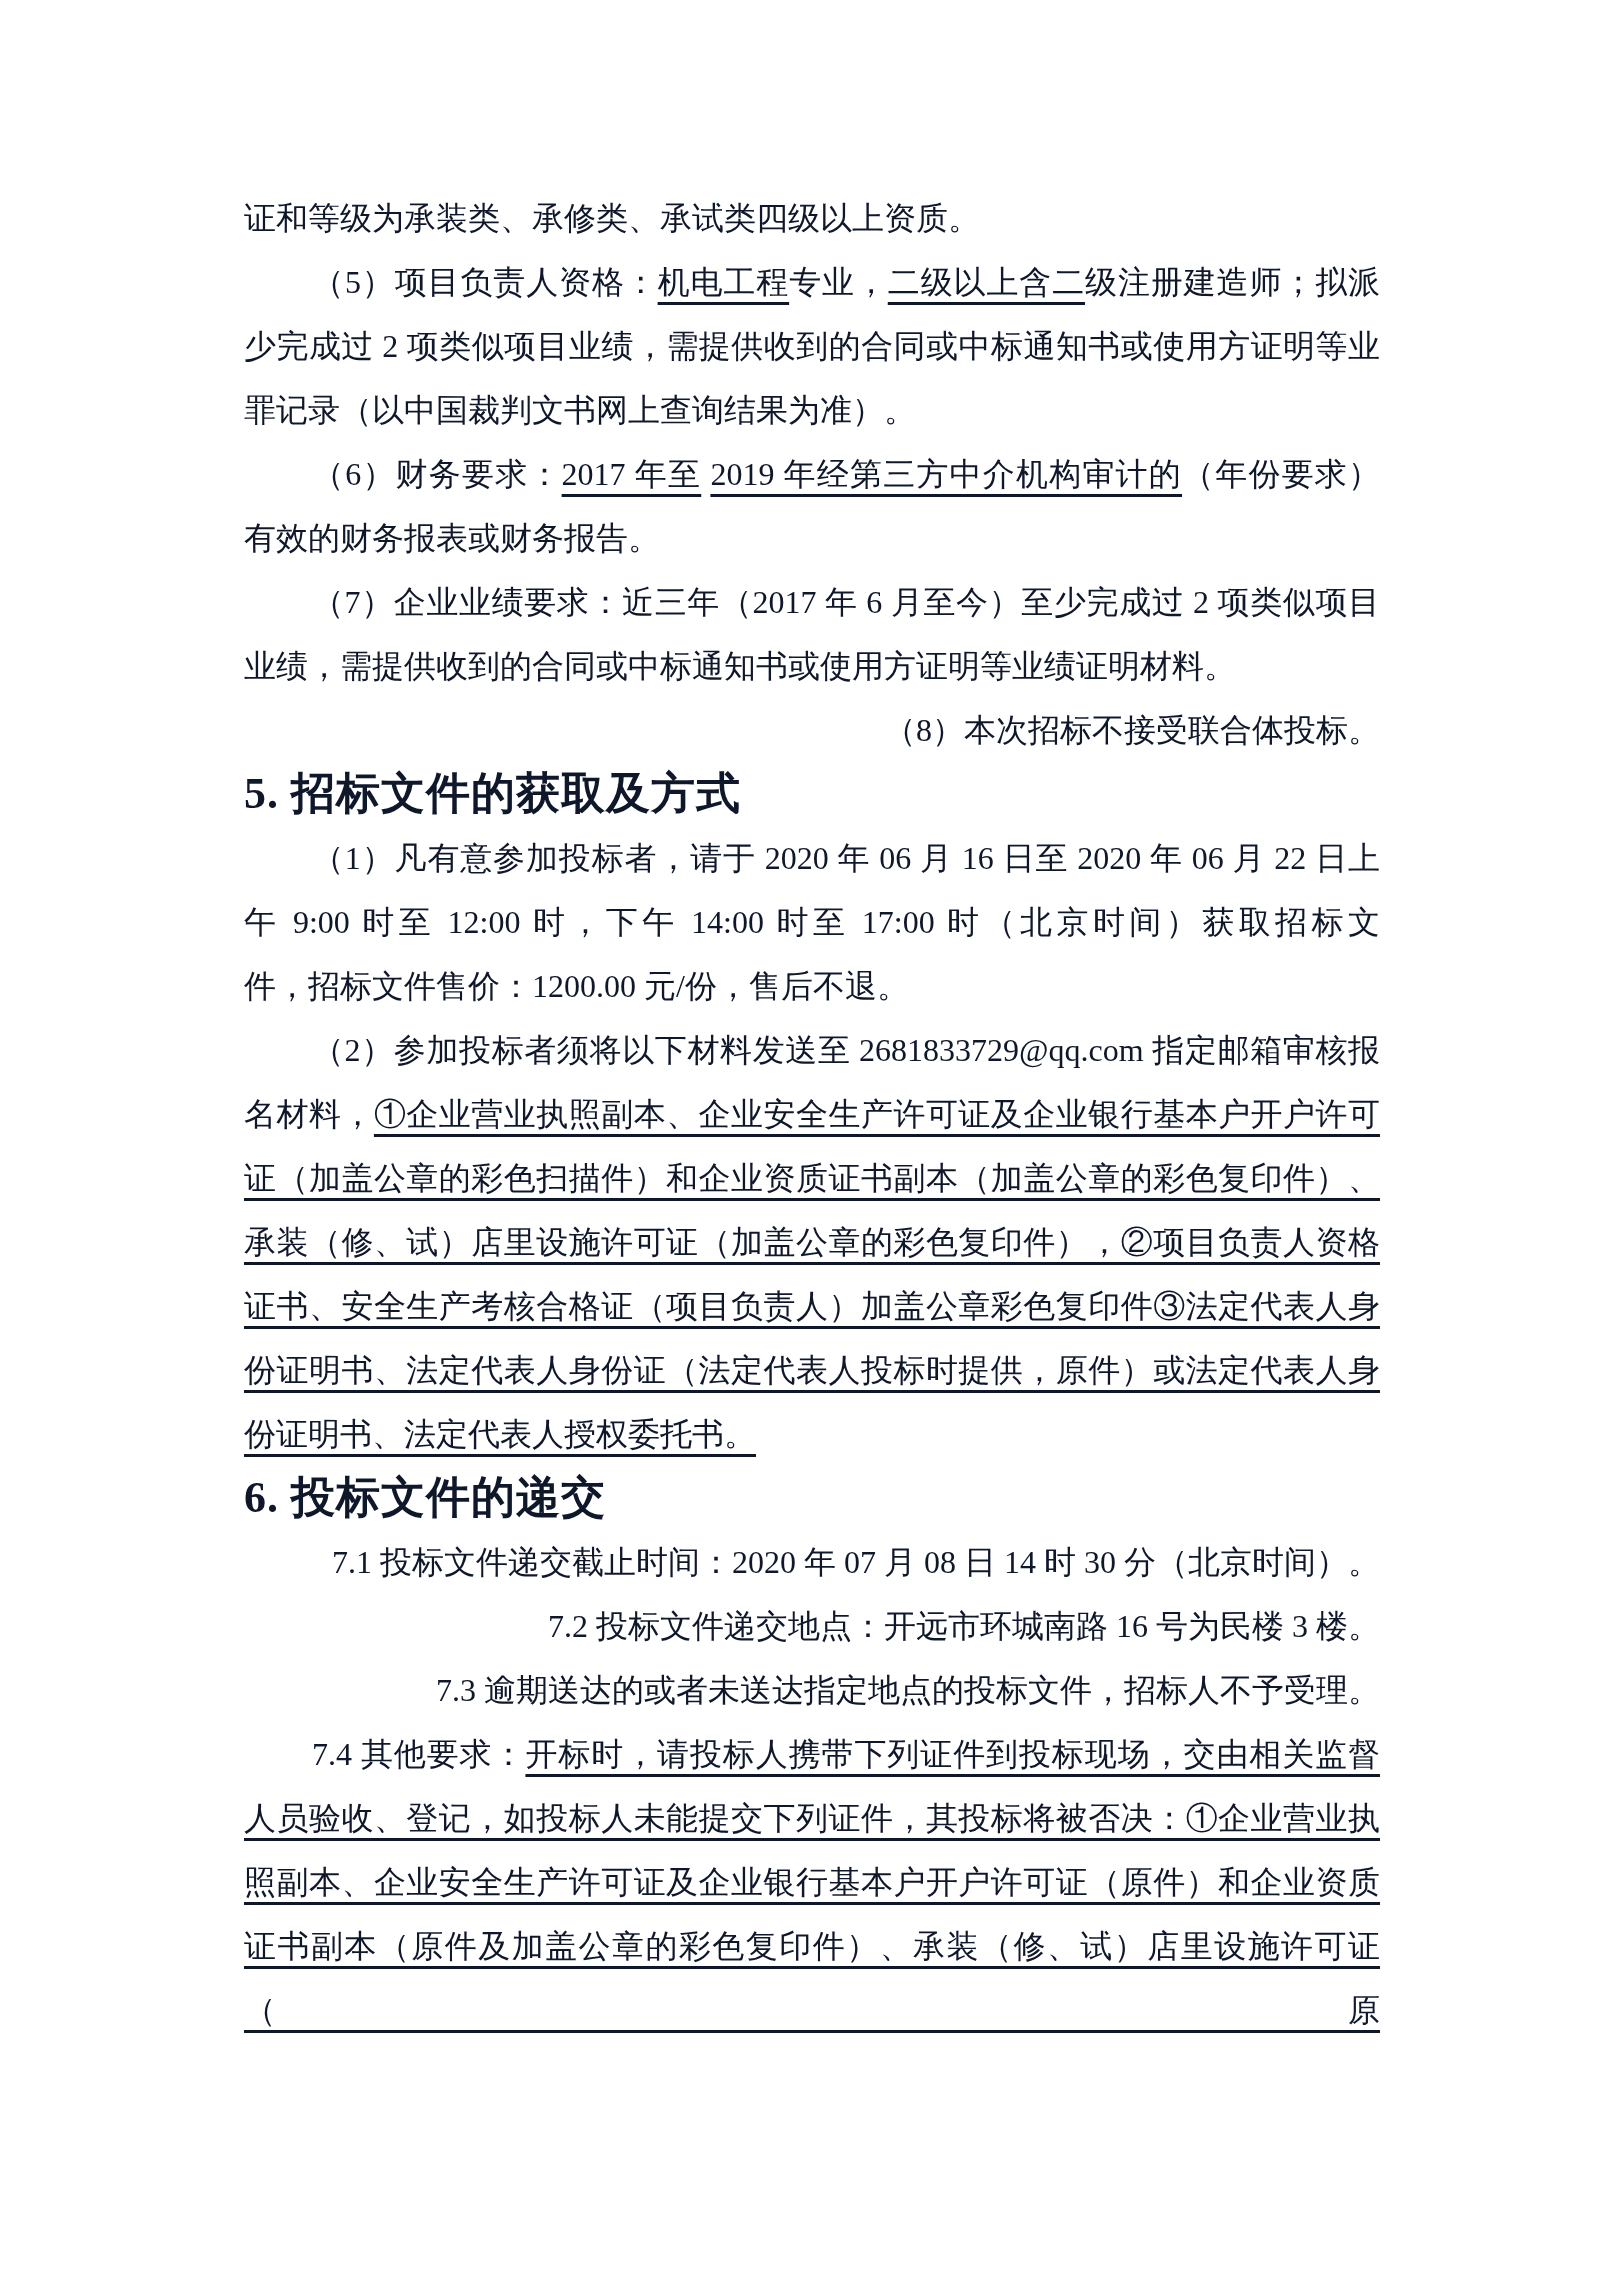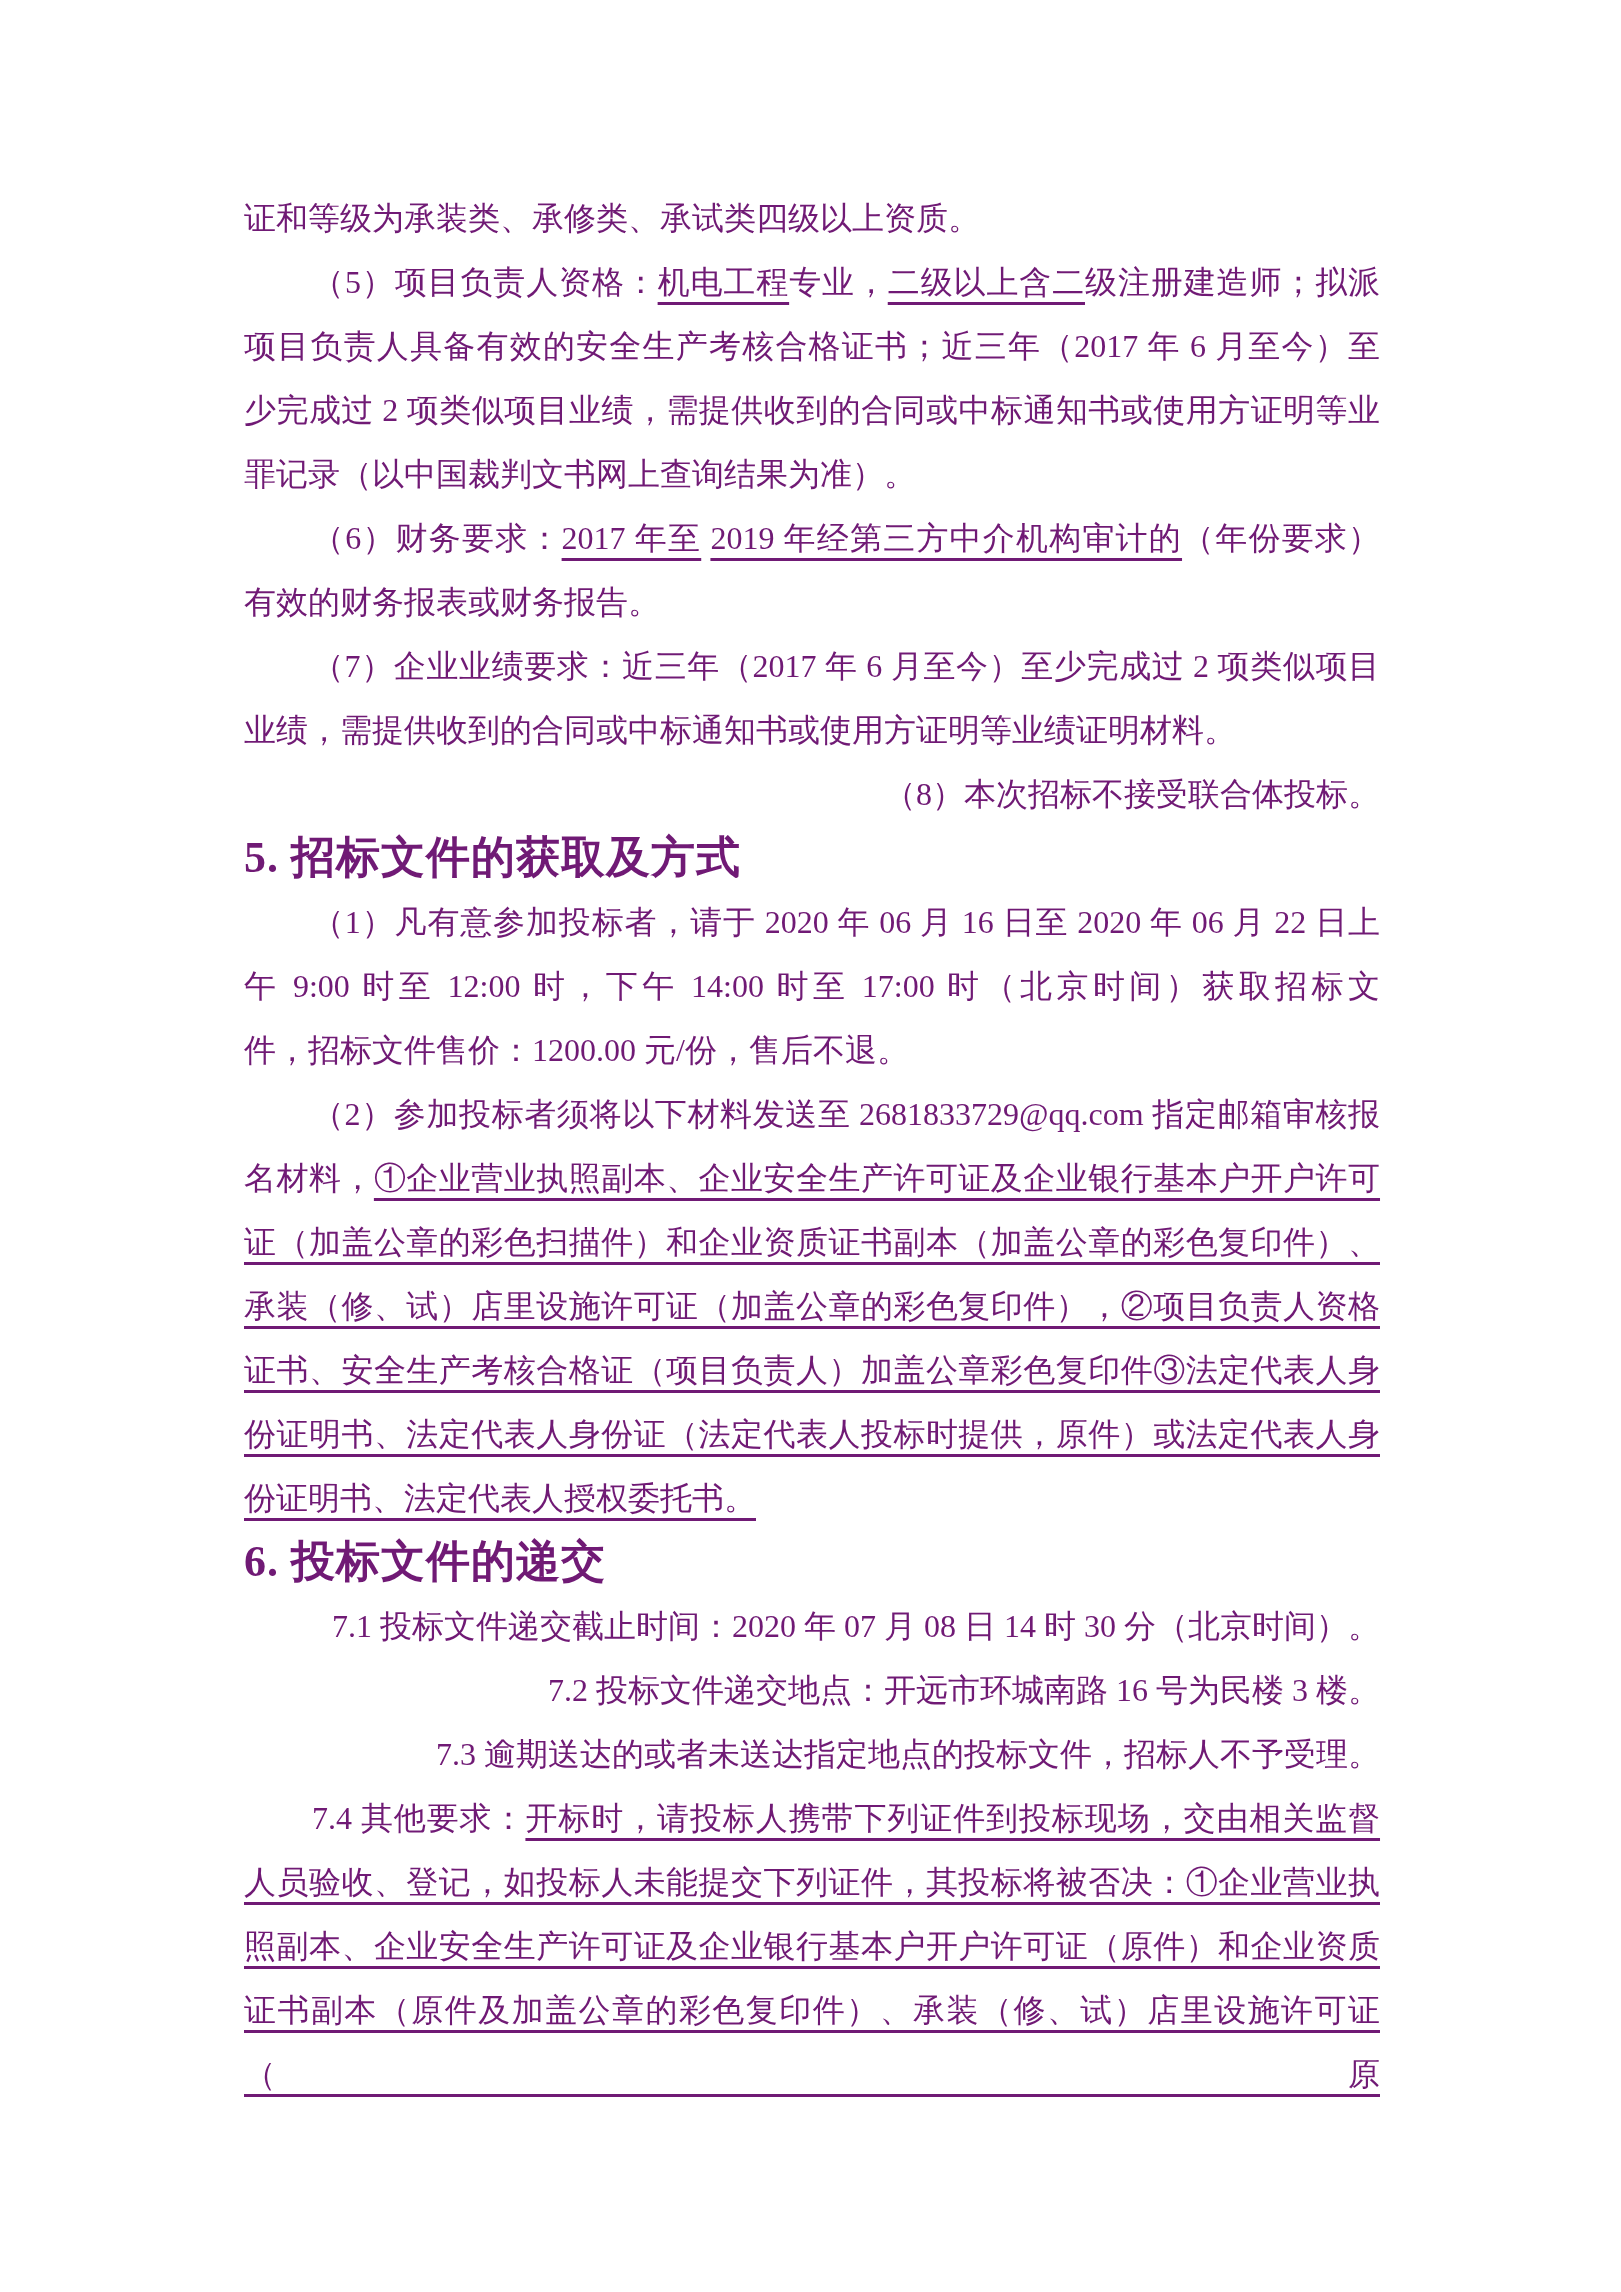--- a/index.html
+++ b/index.html
@@ -45,24 +45,23 @@
   .u {
     text-decoration: underline;
     text-decoration-thickness: 3.4px;
     text-underline-offset: 8.8px;
   }
 </style>
 </head>
 <body>
 
 <div class="page">
-  <div class="content" style="color: #701a75;">
+  <div class="content" style="color: #0f172a;">
       <div class="line"><span>证和等级为承装类、承修类、承试类四级以上资质。</span></div>
       <div class="line j ind"><span>（5）项目负责人资格：</span><span class="u">机电工程</span><span>专业，</span><span class="u">二级以上含二</span><span>级注册建造师；拟派</span></div>
-      <div class="line j"><span>项目负责人具备有效的安全生产考核合格证书；近三年（2017 年 6 月至今）至</span></div>
       <div class="line j"><span>少完成过 2 项类似项目业绩，需提供收到的合同或中标通知书或使用方证明等业</span></div>
       <div class="line"><span>罪记录（以中国裁判文书网上查询结果为准）。</span></div>
       <div class="line j ind"><span>（6）财务要求：</span><span class="u">2017 年至</span><span> </span><span class="u">2019 年经第三方中介机构审计的</span><span>（年份要求）</span></div>
       <div class="line"><span>有效的财务报表或财务报告。</span></div>
       <div class="line j ind"><span>（7）企业业绩要求：近三年（2017 年 6 月至今）至少完成过 2 项类似项目</span></div>
       <div class="line"><span>业绩，需提供收到的合同或中标通知书或使用方证明等业绩证明材料。</span></div>
       <div class="line ind"><span>（8）本次招标不接受联合体投标。</span></div>
       <div class="line hd"><span>5. 招标文件的获取及方式</span></div>
       <div class="line j ind"><span>（1）凡有意参加投标者，请于 2020 年 06 月 16 日至 2020 年 06 月 22 日上</span></div>
       <div class="line j"><span>午 9:00 时至 12:00 时，下午 14:00 时至 17:00 时（北京时间）获取招标文</span></div>

